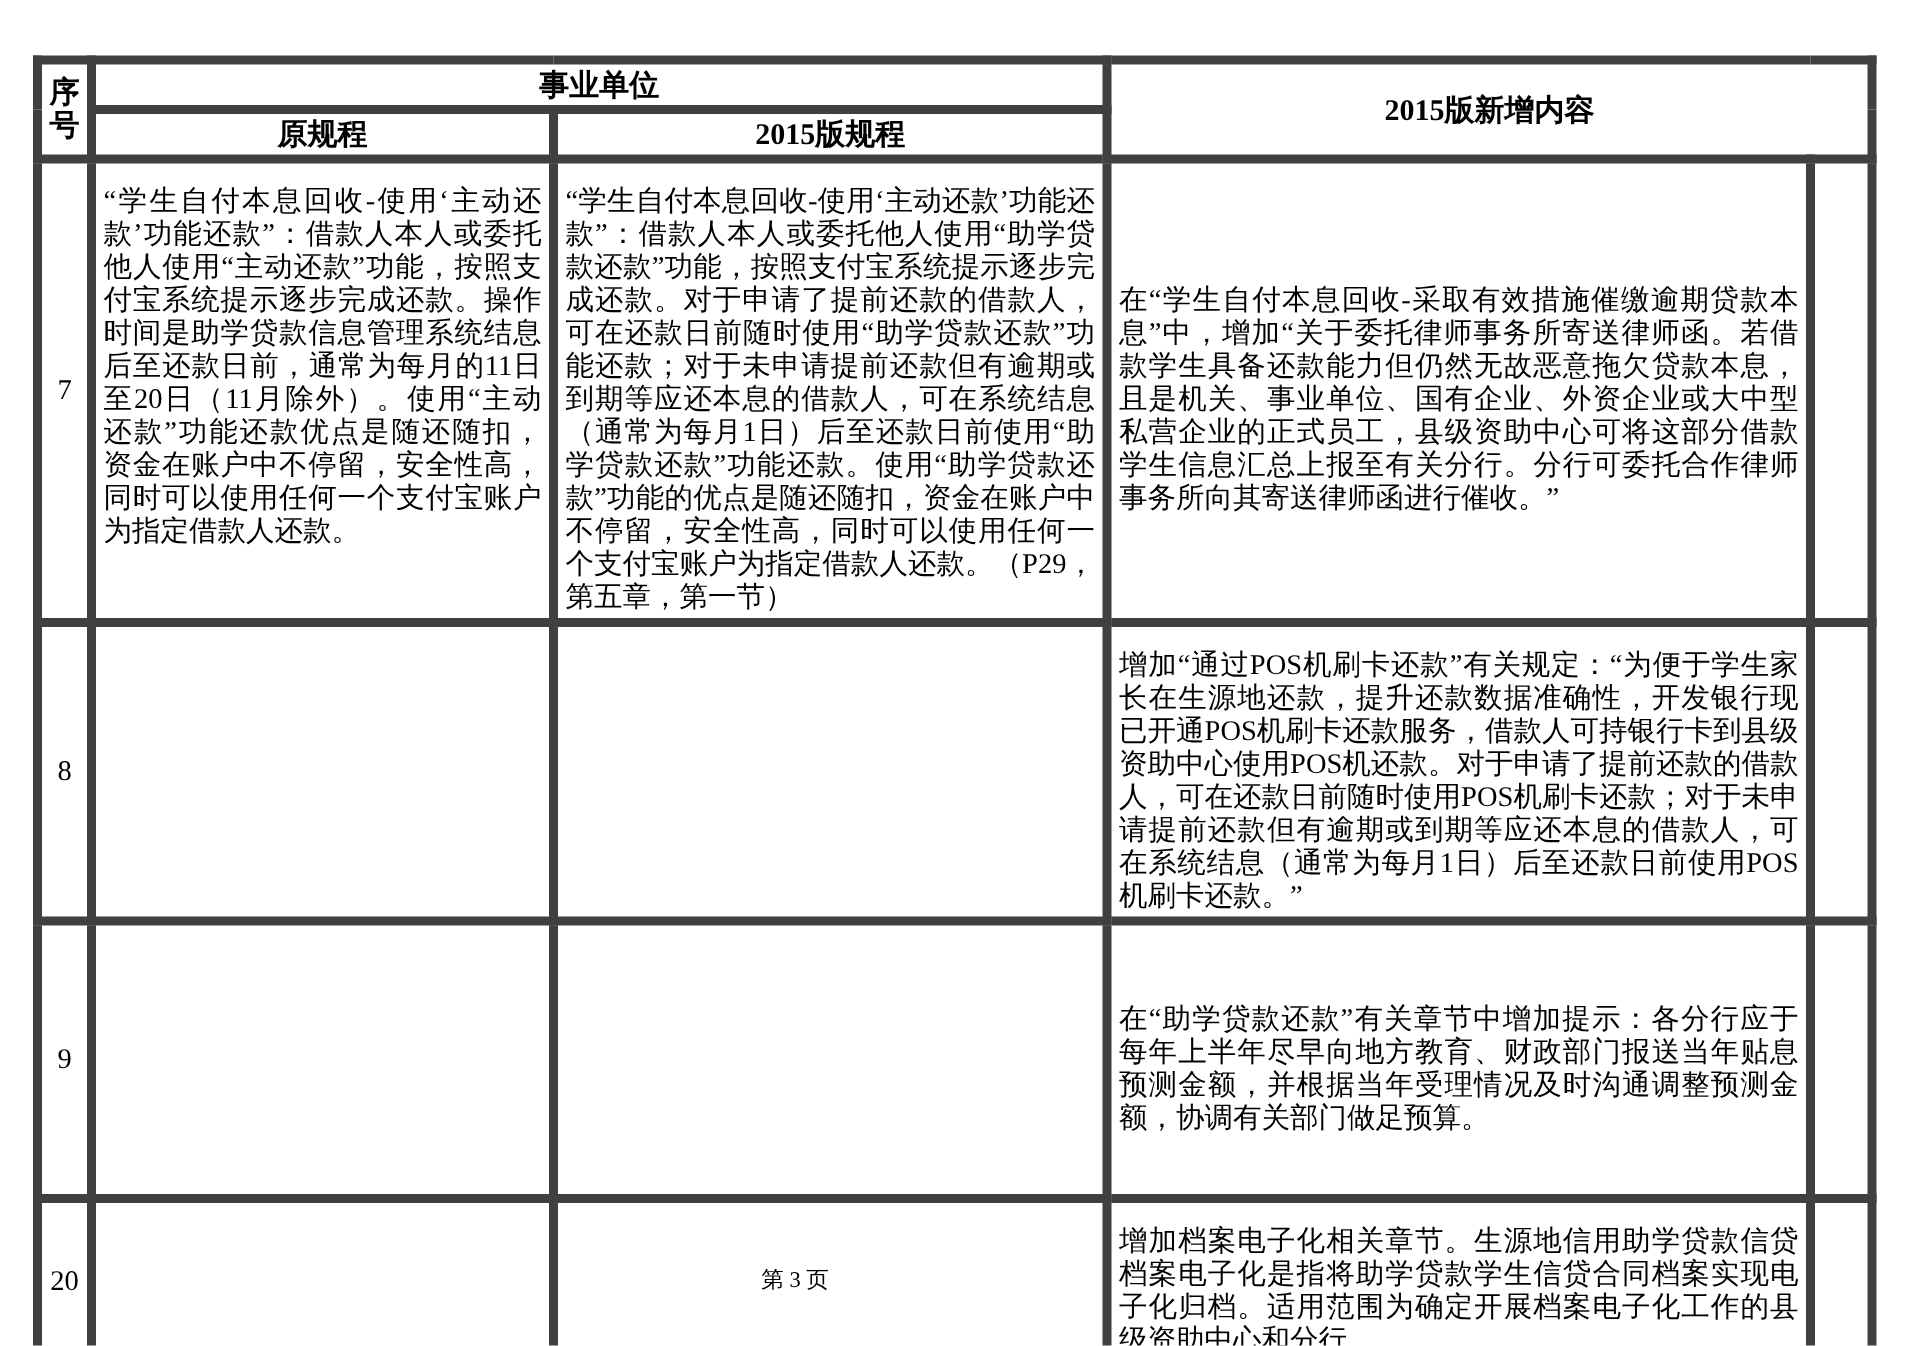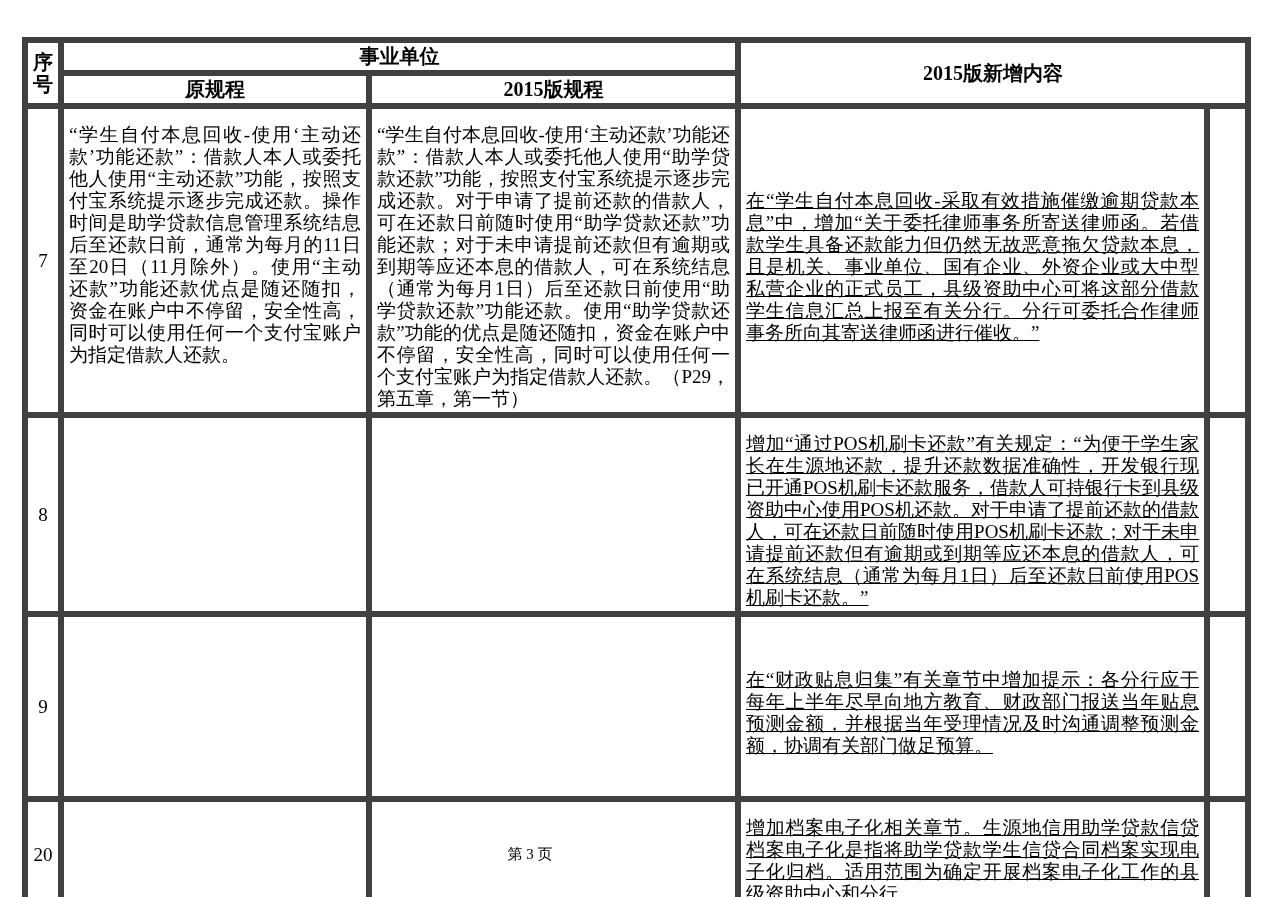--- a/index.html
+++ b/index.html
@@ -51,21 +51,21 @@
     padding: 0;
   }
   td.cell-text {
     font-size: 19px;
     line-height: 22px;
     text-align: justify;
     padding: 15px 5px 2px 5px;
     word-break: break-all;
   }
   .v-top { vertical-align: top; }
-  .v-mid { vertical-align: middle; text-decoration: underline; }
+  .v-mid { vertical-align: middle; }
   td.cell-empty { padding: 0; }
   .page-footer {
     position: absolute;
     left: 0;
     top: 845px;
     width: 1060px;
     text-align: center;
     font-size: 15px;
     line-height: 18px;
   }
@@ -104,21 +104,21 @@
       <td class="cell-num">8</td>
       <td class="cell-text v-top"></td>
       <td class="cell-text v-top"></td>
       <td class="cell-text v-mid">增加“通过POS机刷卡还款”有关规定：“为便于学生家长在生源地还款，提升还款数据准确性，开发银行现已开通POS机刷卡还款服务，借款人可持银行卡到县级资助中心使用POS机还款。对于申请了提前还款的借款人，可在还款日前随时使用POS机刷卡还款；对于未申请提前还款但有逾期或到期等应还本息的借款人，可在系统结息（通常为每月1日）后至还款日前使用POS机刷卡还款。”</td>
       <td class="cell-empty"></td>
     </tr>
     <tr class="data-row-9">
       <td class="cell-num">9</td>
       <td class="cell-text v-top"></td>
       <td class="cell-text v-top"></td>
-      <td class="cell-text v-mid">在“财政贴息归集”有关章节中增加提示：各分行应于每年上半年尽早向地方教育、财政部门报送当年贴息预测金额，并根据当年受理情况及时沟通调整预测金额，协调有关部门做足预算。</td>
+      <td class="cell-text v-mid">在“助学贷款还款”有关章节中增加提示：各分行应于每年上半年尽早向地方教育、财政部门报送当年贴息预测金额，并根据当年受理情况及时沟通调整预测金额，协调有关部门做足预算。</td>
       <td class="cell-empty"></td>
     </tr>
     <tr class="data-row-10">
       <td class="cell-num">20</td>
       <td class="cell-text v-top"></td>
       <td class="cell-text v-top"></td>
       <td class="cell-text v-mid">增加档案电子化相关章节。生源地信用助学贷款信贷档案电子化是指将助学贷款学生信贷合同档案实现电子化归档。适用范围为确定开展档案电子化工作的县级资助中心和分行。</td>
       <td class="cell-empty"></td>
     </tr>
   </tbody>

